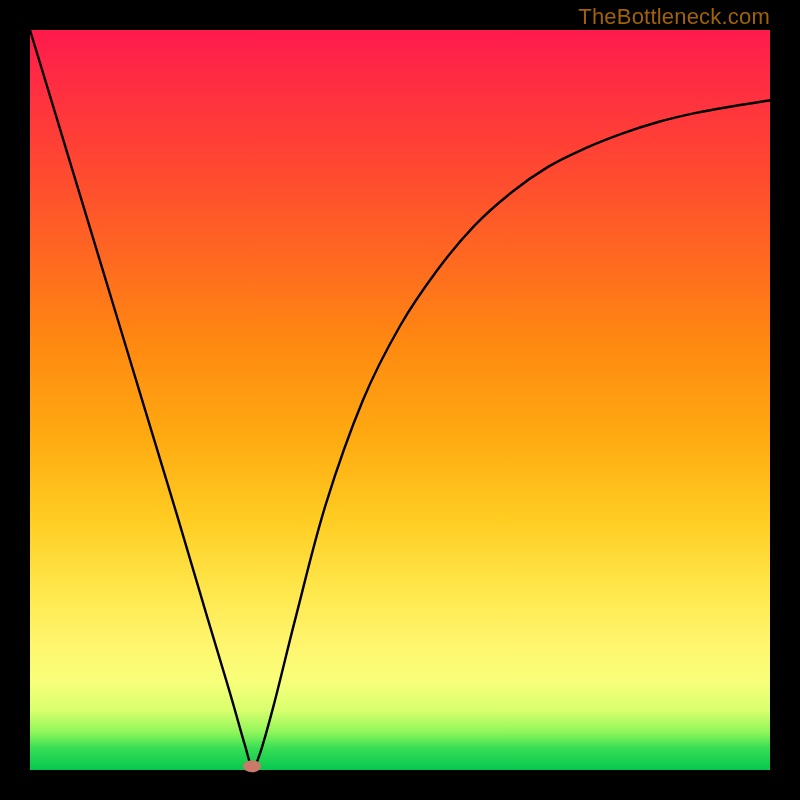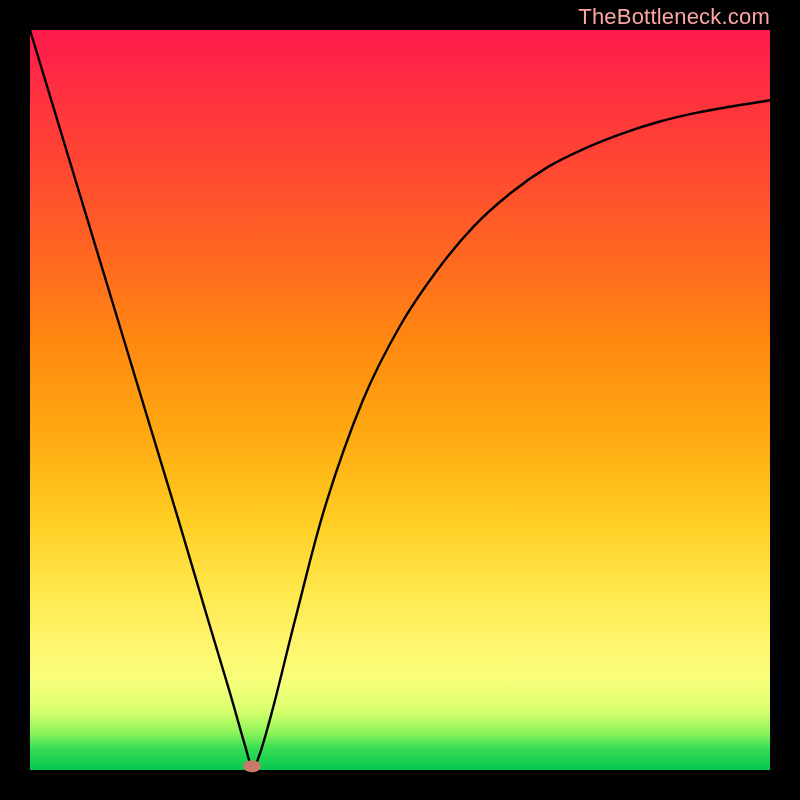--- a/index.html
+++ b/index.html
@@ -39,21 +39,21 @@
       #8cf55a 95%,
       #3ade55 97%,
       #05c74f 100%);
   }
   .watermark {
     position: absolute;
     top: 4px;
     right: 30px;
     font-family: Arial, Helvetica, sans-serif;
     font-size: 22px;
-    color: #fca5a5;
+    color: #a16207;
     letter-spacing: 0.2px;
     user-select: none;
   }
   svg.curve {
     position: absolute;
     top: 0;
     left: 0;
     width: 740px;
     height: 740px;
     overflow: visible;

